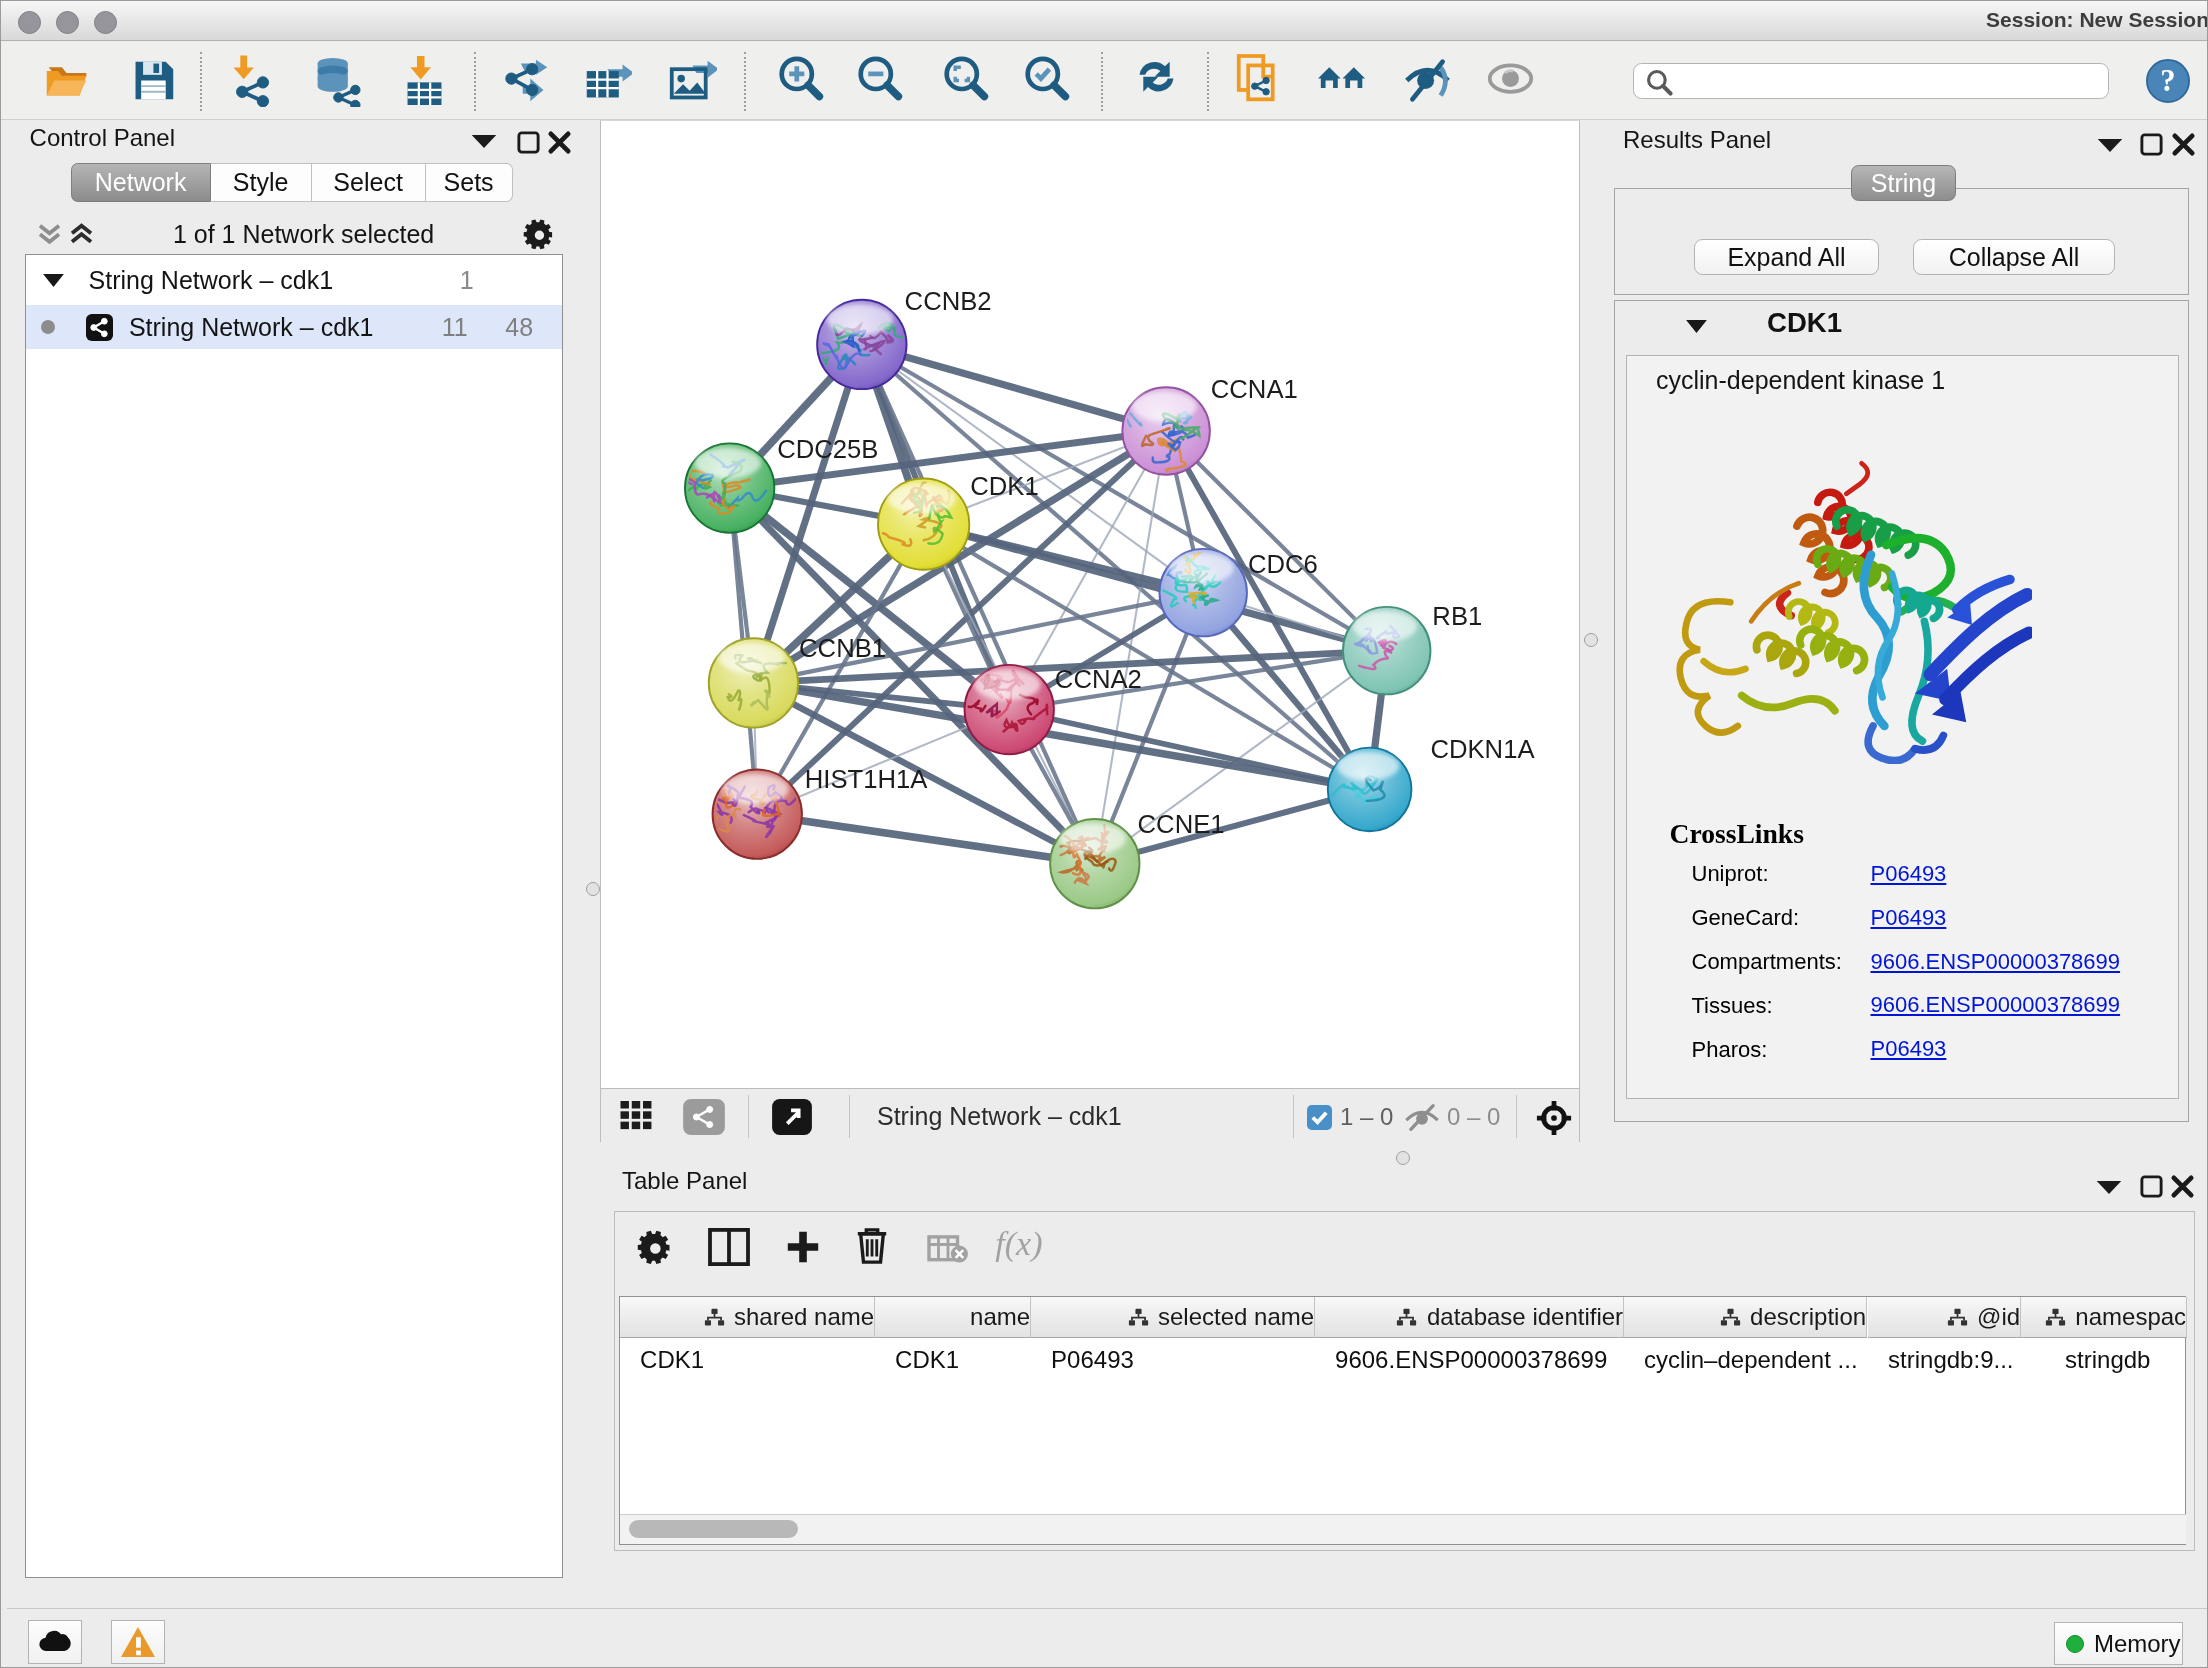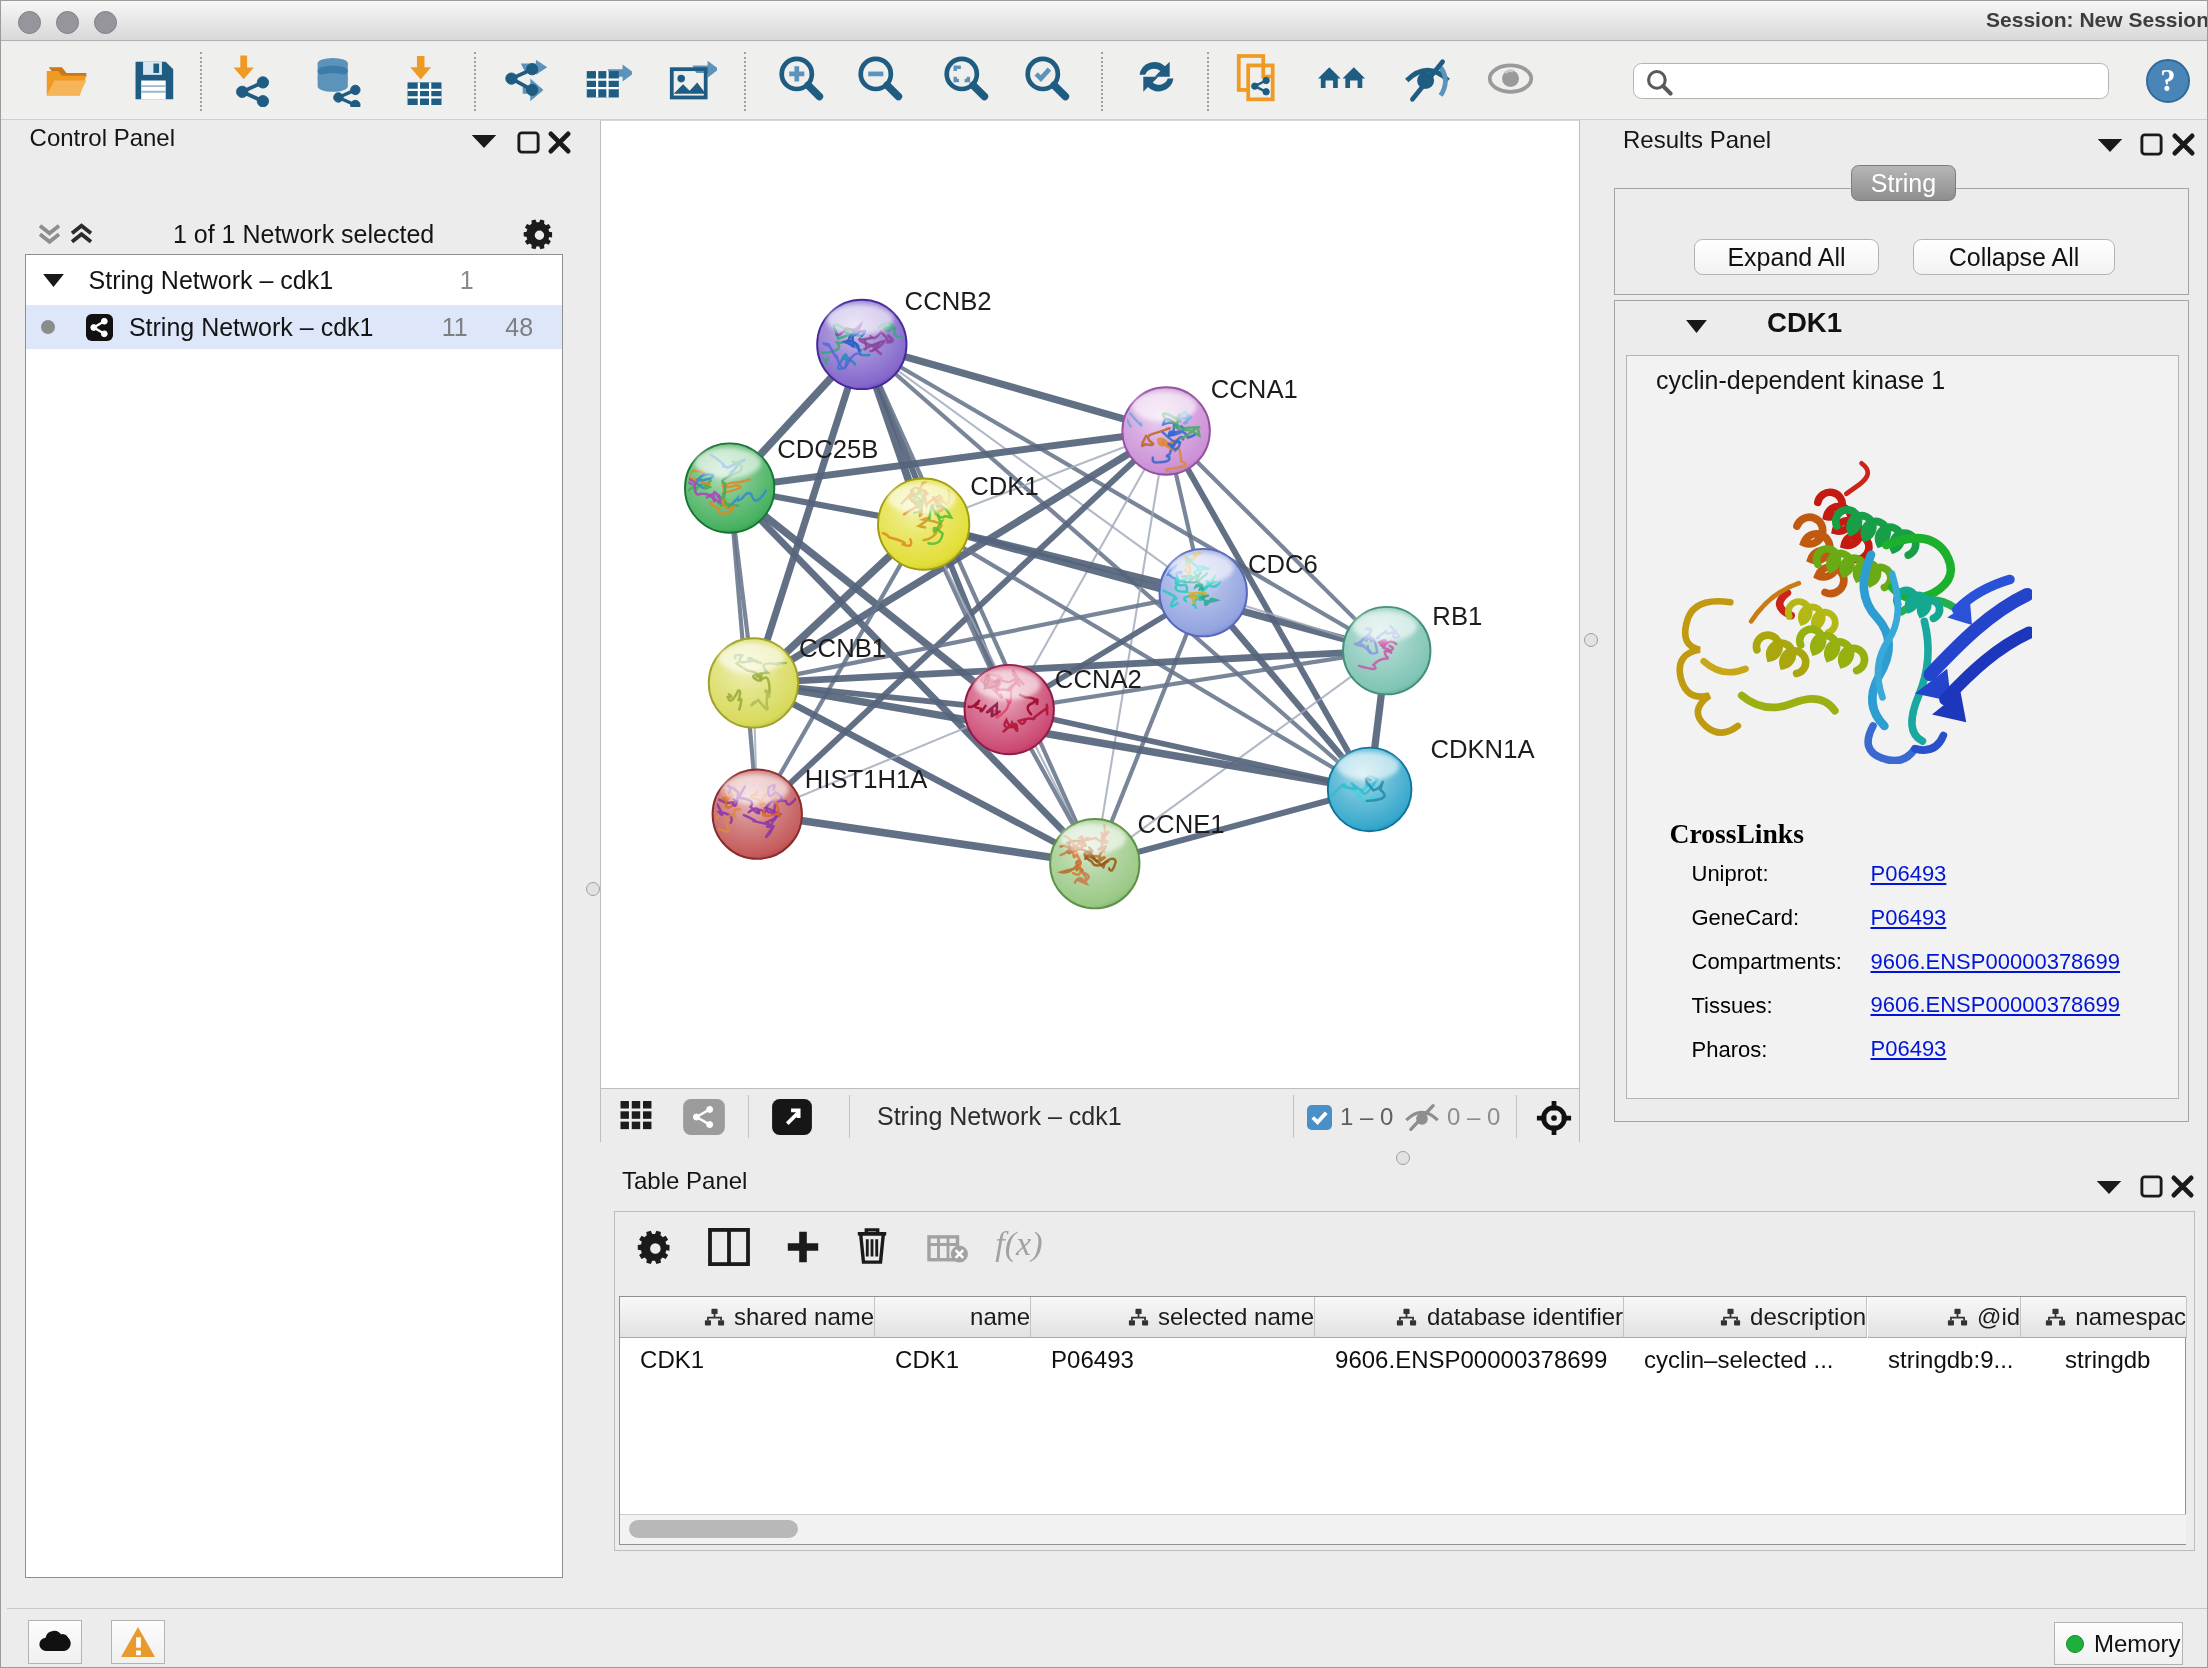--- a/index.html
+++ b/index.html
@@ -211,20 +211,26 @@
 <div class="ptitle abs" style="left:21px;top:3.8px">Control Panel</div>
 <svg class="abs" style="left:459px;top:11.4px" width="32" height="21" viewBox="0 0 34 22">
       <path d="M4 4h26l-13 14z" fill="#1a1a1a"></path>
     </svg>
 <svg class="abs" style="left:507px;top:9.5px" width="25" height="25" viewBox="0 0 26 26">
       <rect x="3" y="3" width="20" height="20" fill="none" stroke="#1a1a1a" stroke-width="3" rx="3"></rect>
     </svg>
 <svg class="abs" style="left:538px;top:9.5px" width="25" height="25" viewBox="0 0 26 26">
       <path d="M4 4l18 18M22 4L4 22" stroke="#1a1a1a" stroke-width="5" stroke-linecap="round"></path>
     </svg>
+<div class="tabs" style="left:62px;top:43px">
+<div class="tab sel first" style="width:140px">Network</div>
+<div class="tab" style="width:101px">Style</div>
+<div class="tab" style="width:114px">Select</div>
+<div class="tab last" style="width:87px">Sets</div>
+</div>
 <svg class="abs" style="left:27px;top:100px" width="27" height="28.5" viewBox="0 0 28 30">
       <path d="M4 6l10 8 10-8M4 15l10 8 10-8" fill="none" stroke="#8e8e8e" stroke-width="4"></path>
     </svg>
 <svg class="abs" style="left:59px;top:100px" width="27" height="28.5" viewBox="0 0 28 30">
       <path d="M4 14L14 6l10 8M4 23l10-8 10 8" fill="none" stroke="#2c2c2c" stroke-width="4"></path>
     </svg>
 <div class="abs" style="left:105px;top:100px;width:380px;text-align:center;font-size:25px;color:#141414">1 of 1 Network selected</div>
 <svg class="abs" style="left:514px;top:97px;color:#1b1b1b" width="34" height="34" viewBox="0 0 24 24">
       <use href="#gear" fill="currentColor"></use>
     </svg>
@@ -760,21 +766,21 @@
         <div class="td" style="left:255px;width:156px">
           <span style="margin-left:8.6px">CDK1</span>
         </div>
         <div class="td" style="left:411px;width:284px">
           <span style="margin-left:8.6px">P06493</span>
         </div>
         <div class="td" style="left:695px;width:309px">
           <span style="margin-left:8.6px">9606.ENSP00000378699</span>
         </div>
         <div class="td" style="left:1004px;width:243px">
-          <span style="margin-left:8.6px">cyclin–selected ...</span>
+          <span style="margin-left:8.6px">cyclin–dependent ...</span>
         </div>
         <div class="td" style="left:1248px;width:153px">
           <span style="margin-left:8.6px">stringdb:9...</span>
         </div>
         <div class="td" style="left:1425px;width:166px">
           <span style="margin-left:8.6px">stringdb</span>
         </div>
 <div class="abs" style="left:0;top:217px;width:1566px;height:29.5px;background:#f2f2f2;border-top:1px solid #cdcdcd">
           <div style="position:absolute;left:8.6px;top:4.8px;width:169px;height:18px;background:#b8b8b8;border-radius:9.5px"></div>
         </div>

